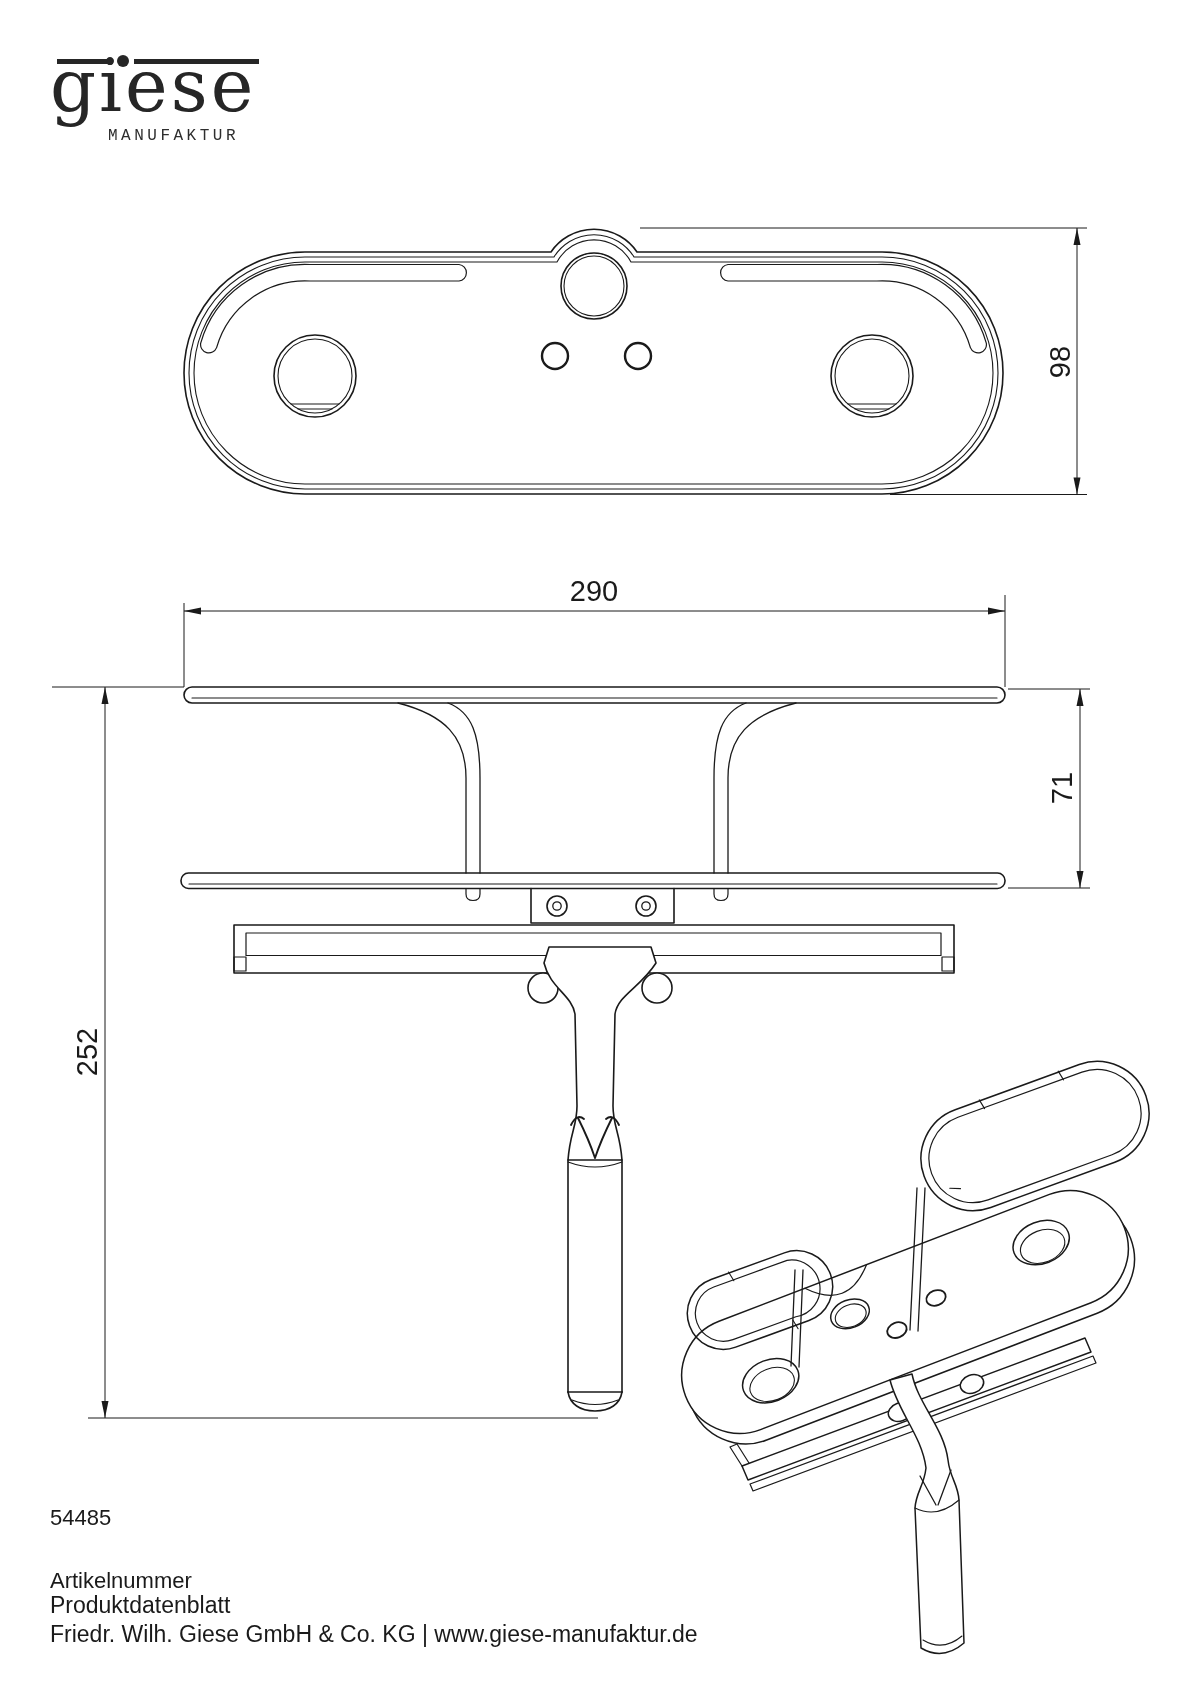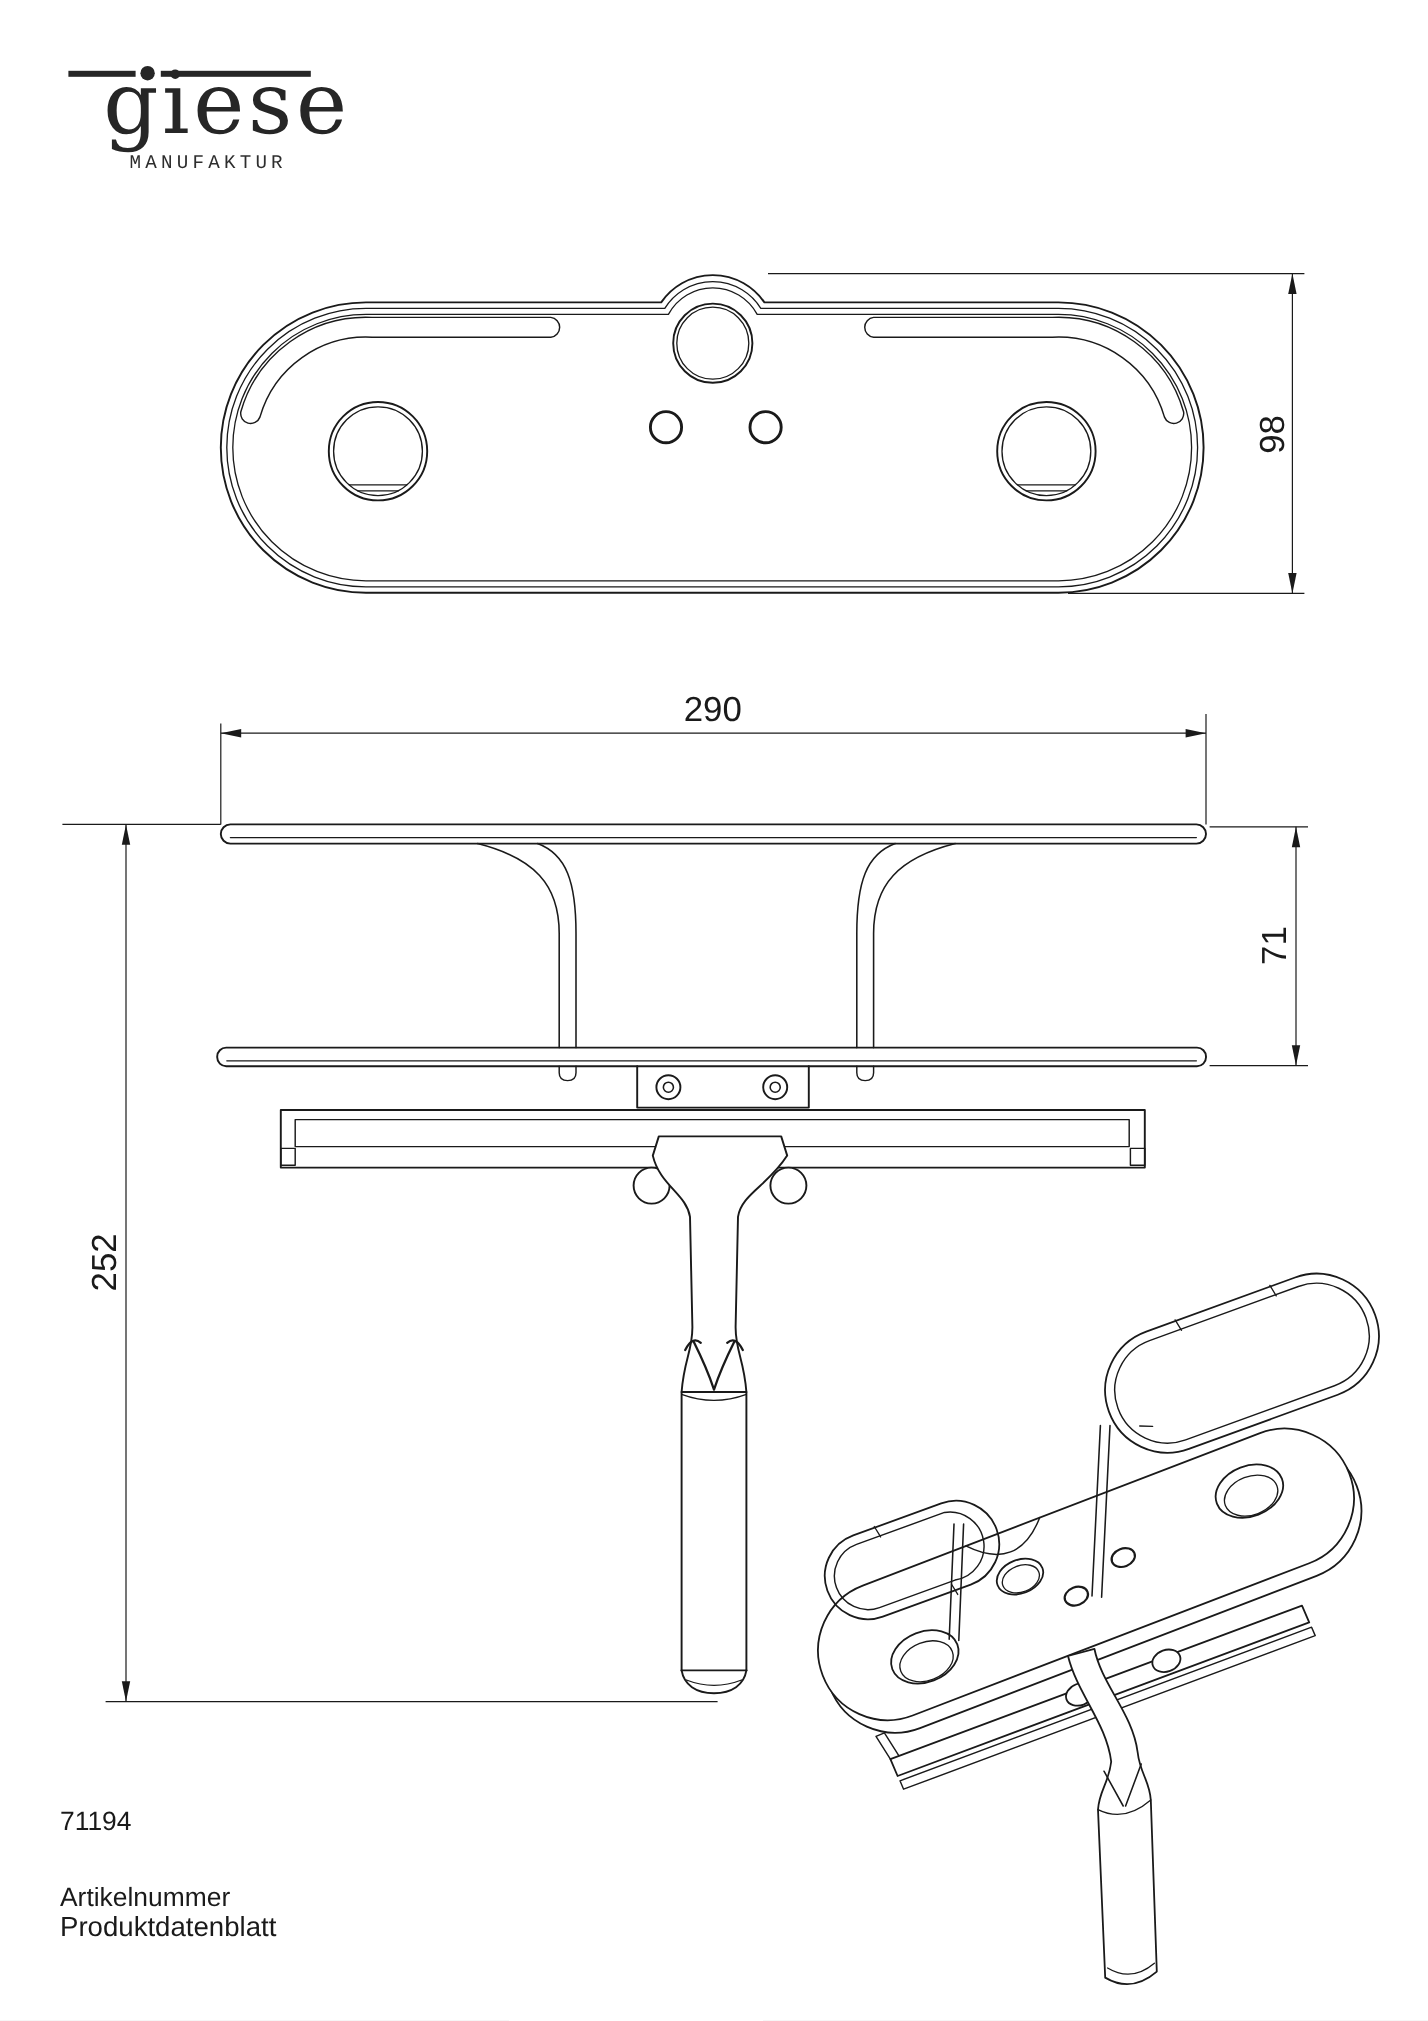--- a/index.html
+++ b/index.html
@@ -5,21 +5,21 @@
   html,body{margin:0;padding:0;background:#e8e8e8;}
   .page{position:relative;width:1190px;height:1684px;background:#ffffff;margin:0 auto;
         font-family:"Liberation Sans",sans-serif;color:#1a1a1a;overflow:hidden;}
   svg.draw{position:absolute;left:0;top:0;}
   svg.draw text{font-family:"Liberation Sans",sans-serif;font-size:29px;fill:#1a1a1a;}
   path,line,rect,circle,ellipse,polyline{vector-effect:none;}
 
   
   .logo{position:absolute;left:0;top:0;}
   .logo-brand{position:absolute;left:50px;top:50px;font-family:"DejaVu Serif",serif;
-              font-size:72px;line-height:1;letter-spacing:3px;color:#262626;margin-left:36px;}
+              font-size:72px;line-height:1;letter-spacing:3px;color:#262626;}
   .logo-rule-left{position:absolute;left:57px;top:59px;width:56px;height:4.5px;background:#262626;}
   .logo-rule-right{position:absolute;left:134px;top:59px;width:125px;height:4.5px;background:#262626;}
   .logo-dot{position:absolute;left:117px;top:55px;width:12px;height:12px;border-radius:50%;background:#262626;}
   .logo-sub{position:absolute;left:108px;top:127px;font-family:Liberation Mono, monospace;
             font-size:16px;letter-spacing:3.5px;color:#2e2e2e;}
 
   
   .article-number{position:absolute;left:50px;top:1505px;font-size:22px;}
   .article-label{position:absolute;left:50px;top:1540px;font-size:22px;margin-top:28px;}
   .doc-title{position:absolute;left:50px;top:1592px;font-size:23px;font-weight:normal;}
@@ -188,17 +188,18 @@
       <ellipse fill="#ffffff" transform="rotate(-20 900 1412)" cx="900" cy="1412" rx="12" ry="9"></ellipse>
       <ellipse fill="#ffffff" transform="rotate(-20 972 1384)" cx="972" cy="1384" rx="12" ry="9"></ellipse>
 
       <path fill="#ffffff" d="M 890,1380 C 898,1412 922,1436 926,1468 C 924,1486 916,1492 915,1508 L 921,1648 Q 943,1661 964,1643 L 959,1500 C 958,1484 950,1478 948,1460 C 944,1428 918,1404 912,1374 Z"></path>
       <path stroke-width="1.3" d="M 920,1476 L 936,1505 M 951,1470 L 938,1505"></path>
       <path stroke-width="1.1" d="M 915,1508 Q 937,1519 959,1500"></path>
       <path stroke-width="1.1" d="M 923,1640 Q 943,1652 962,1636"></path>
     </g>
   </svg>
 
-  <div class="article-number">71194</div>
+  <div class="article-number">54485</div>
   <div class="article-label">Artikelnummer</div>
   <div class="doc-title">Produktdatenblatt</div>
+  <div class="company-line">Friedr. Wilh. Giese GmbH &amp; Co. KG | www.giese-manufaktur.de</div>
 
 </div>
 
 </body></html>

